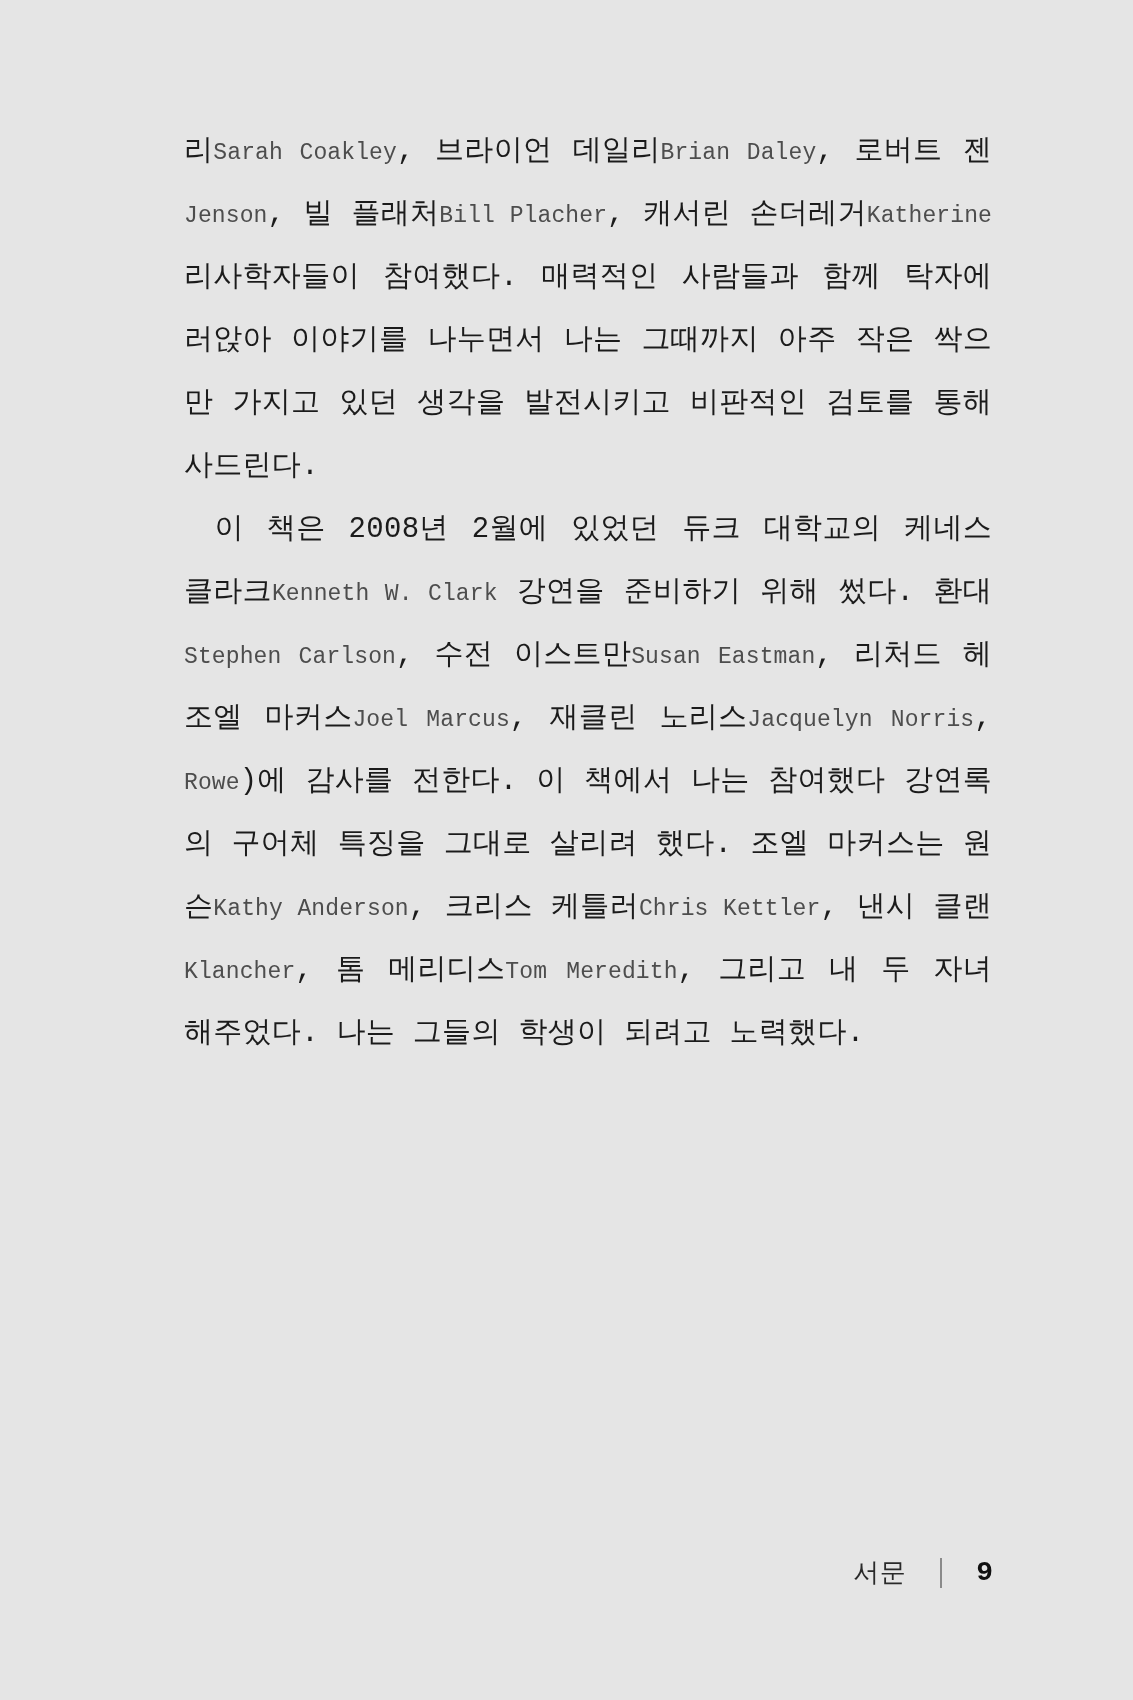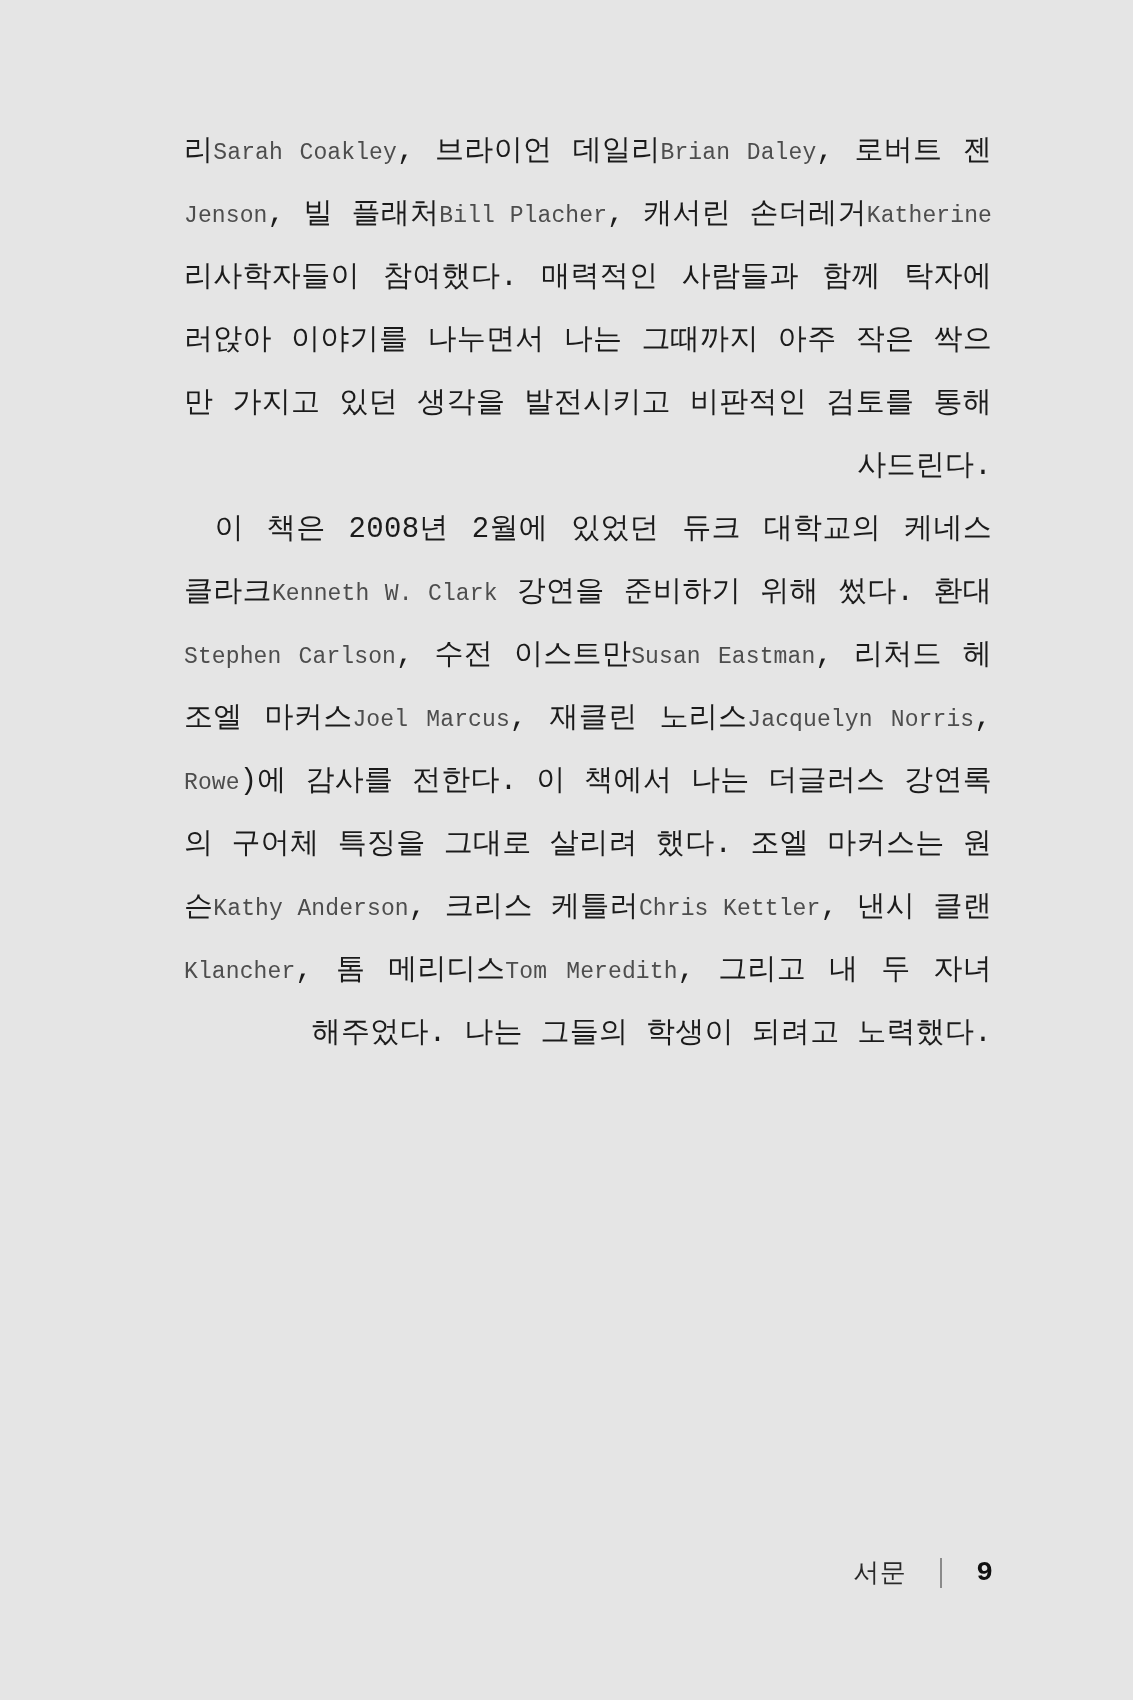--- a/index.html
+++ b/index.html
@@ -23,21 +23,21 @@
     width: 808px;
   }
   .paragraph {
     margin: 0;
   }
   .line {
     font-size: 29px;
     line-height: 63px;
     height: 63px;
     overflow: hidden;
-    text-align: right;
+    text-align: left;
     white-space: normal;
   }
   .line.just {
     text-align: justify;
     text-align-last: justify;
   }
   .line.indent {
     text-indent: 1.05em;
   }
   .ko {
@@ -84,21 +84,21 @@
         <div class="line just"><span class="ko">리사학자들이 참여했다. 매력적인 사람들과 함께 탁자에 둘</span></div>
         <div class="line just"><span class="ko">러앉아 이야기를 나누면서 나는 그때까지 아주 작은 싹으로</span></div>
         <div class="line just"><span class="ko">만 가지고 있던 생각을 발전시키고 비판적인 검토를 통해 불</span></div>
         <div class="line"><span class="ko">사드린다.</span></div>
       </div>
       <div class="paragraph">
         <div class="line just indent"><span class="ko">이 책은 2008년 2월에 있었던 듀크 대학교의 케네스 W.</span></div>
         <div class="line just"><span class="ko">클라크</span><span class="en">Kenneth W. Clark</span><span class="ko"> 강연을 준비하기 위해 썼다. 환대해 준</span></div>
         <div class="line just"><span class="en">Stephen Carlson</span><span class="ko">, 수전 이스트만</span><span class="en">Susan Eastman</span><span class="ko">, 리처드 헤이스</span><span class="en">Richard Hays</span></div>
         <div class="line just"><span class="ko">조엘 마커스</span><span class="en">Joel Marcus</span><span class="ko">, 재클린 노리스</span><span class="en">Jacquelyn Norris</span><span class="ko">, 캐빈 로우</span></div>
-        <div class="line just"><span class="en">Rowe</span><span class="ko">)에 감사를 전한다. 이 책에서 나는 더글러스 강연록</span></div>
+        <div class="line just"><span class="en">Rowe</span><span class="ko">)에 감사를 전한다. 이 책에서 나는 참여했다 강연록</span></div>
         <div class="line just"><span class="ko">의 구어체 특징을 그대로 살리려 했다. 조엘 마커스는 원고</span></div>
         <div class="line just"><span class="ko">슨</span><span class="en">Kathy Anderson</span><span class="ko">, 크리스 케틀러</span><span class="en">Chris Kettler</span><span class="ko">, 낸시 클랜처</span><span class="en">Nancy</span></div>
         <div class="line just"><span class="en">Klancher</span><span class="ko">, 톰 메리디스</span><span class="en">Tom Meredith</span><span class="ko">, 그리고 내 두 자녀 에밀리</span></div>
         <div class="line"><span class="ko">해주었다. 나는 그들의 학생이 되려고 노력했다.</span></div>
       </div>
     </div>
   <div class="footer">
     <span class="footer-section">서문</span>
     <span class="footer-divider"></span>
     <span class="footer-page">9</span>

